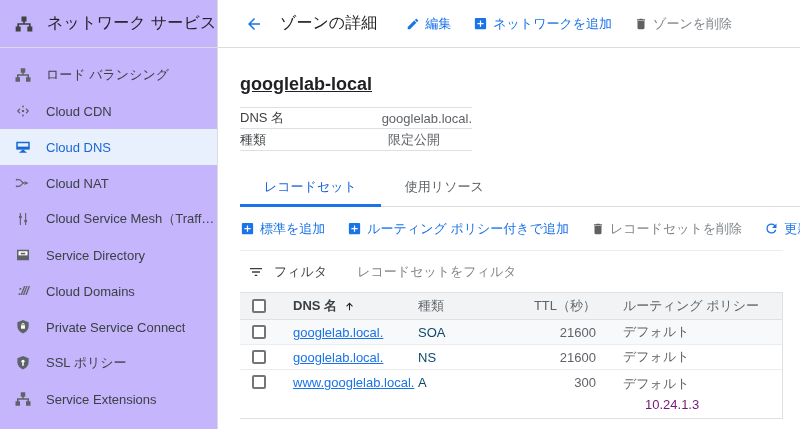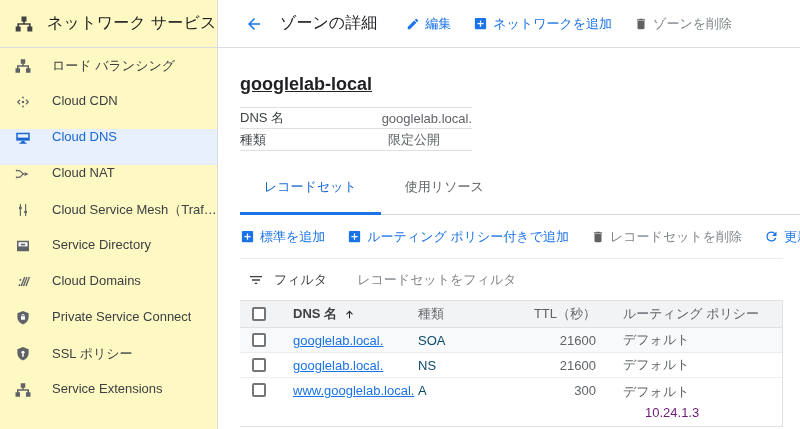--- a/index.html
+++ b/index.html
@@ -1,27 +1,27 @@
 <!DOCTYPE html>
 <html><head>
 <meta charset="utf-8">
 <style>
   * { margin:0; padding:0; box-sizing:border-box; }
   html,body { width:800px; height:429px; overflow:hidden; background:#fff;
     font-family:"Liberation Sans","DejaVu Sans",sans-serif; font-size:13px; color:#3c4043; }
   .app { display:flex; width:800px; height:429px; }
 
   
-  .sidebar { width:218px; flex-shrink:0; border-right:1px solid #dadce0; background:#fef9c3; }
+  .sidebar { width:218px; flex-shrink:0; border-right:1px solid #dadce0; background:#c4b5fd; }
   .sidebar-header { height:48px; display:flex; align-items:center; gap:13px;
     padding-left:14px; border-bottom:1px solid #dadce0; }
   .sidebar-header .hdr-icon { color:#424242; display:flex; }
   .sidebar-title { font-size:16px; color:#202124; letter-spacing:.2px; white-space:nowrap; }
   .nav { padding-top:9px; }
-  .nav-item { height:36px; display:flex; align-items:flex-start; gap:20px; padding-left:14px;
+  .nav-item { height:36px; display:flex; align-items:center; gap:14px; padding-left:14px;
     color:#3c4043; cursor:pointer; white-space:nowrap; overflow:hidden; }
   .nav-item .nav-icon { width:18px; height:18px; display:flex; align-items:center; justify-content:center;
     color:#5f6368; flex-shrink:0; }
   .nav-item .nav-label { font-size:13px; overflow:hidden; text-overflow:ellipsis; }
   .nav-item.selected { background:#e8f0fe; color:#1967d2; }
   .nav-item.selected .nav-icon { color:#1967d2; }
   .domains-glyph { font-weight:700; font-style:italic; font-size:12px; letter-spacing:-1px; }
 
   
   .main { flex:1; display:flex; flex-direction:column; min-width:0; }
@@ -38,21 +38,21 @@
   .content { padding-left:22px; flex:1; min-width:0; }
   .zone-title { font-size:18px; font-weight:700; color:#202124; margin:26px 0 12px;text-decoration:underline; }
 
   .details { width:232px; }
   .detail-row { display:flex; align-items:center; height:22px; border-bottom:1px solid #e0e0e0; }
   .detail-row:first-child { border-top:1px solid #e0e0e0; }
   .detail-label { width:148px; color:#3c4043; }
   .detail-value { color:#5f6368; }
 
   .tabs { display:flex; margin-top:19px; border-bottom:1px solid #dadce0; }
-  .tab { position:relative; padding:8px 24px 18px; font-size:13px; font-weight:500;
+  .tab { position:relative; padding:8px 24px 10px; font-size:13px; font-weight:500;
     color:#5f6368; cursor:pointer; white-space:nowrap; }
   .tab.selected { color:#1967d2; }
   .tab.selected::after { content:''; position:absolute; left:0; right:0; bottom:-1px;
     height:3px; background:#1a73e8; }
 
   .record-actions { height:43px; display:flex; align-items:center; gap:22px; }
   .ra-btn { display:flex; align-items:center; gap:5px; cursor:pointer; white-space:nowrap; }
   .ra-btn.blue { color:#1a73e8; }
   .ra-btn.gray { color:#80868b; }
   .ra-btn.refresh { margin-left:auto; margin-right:27px; color:#1a73e8; }

